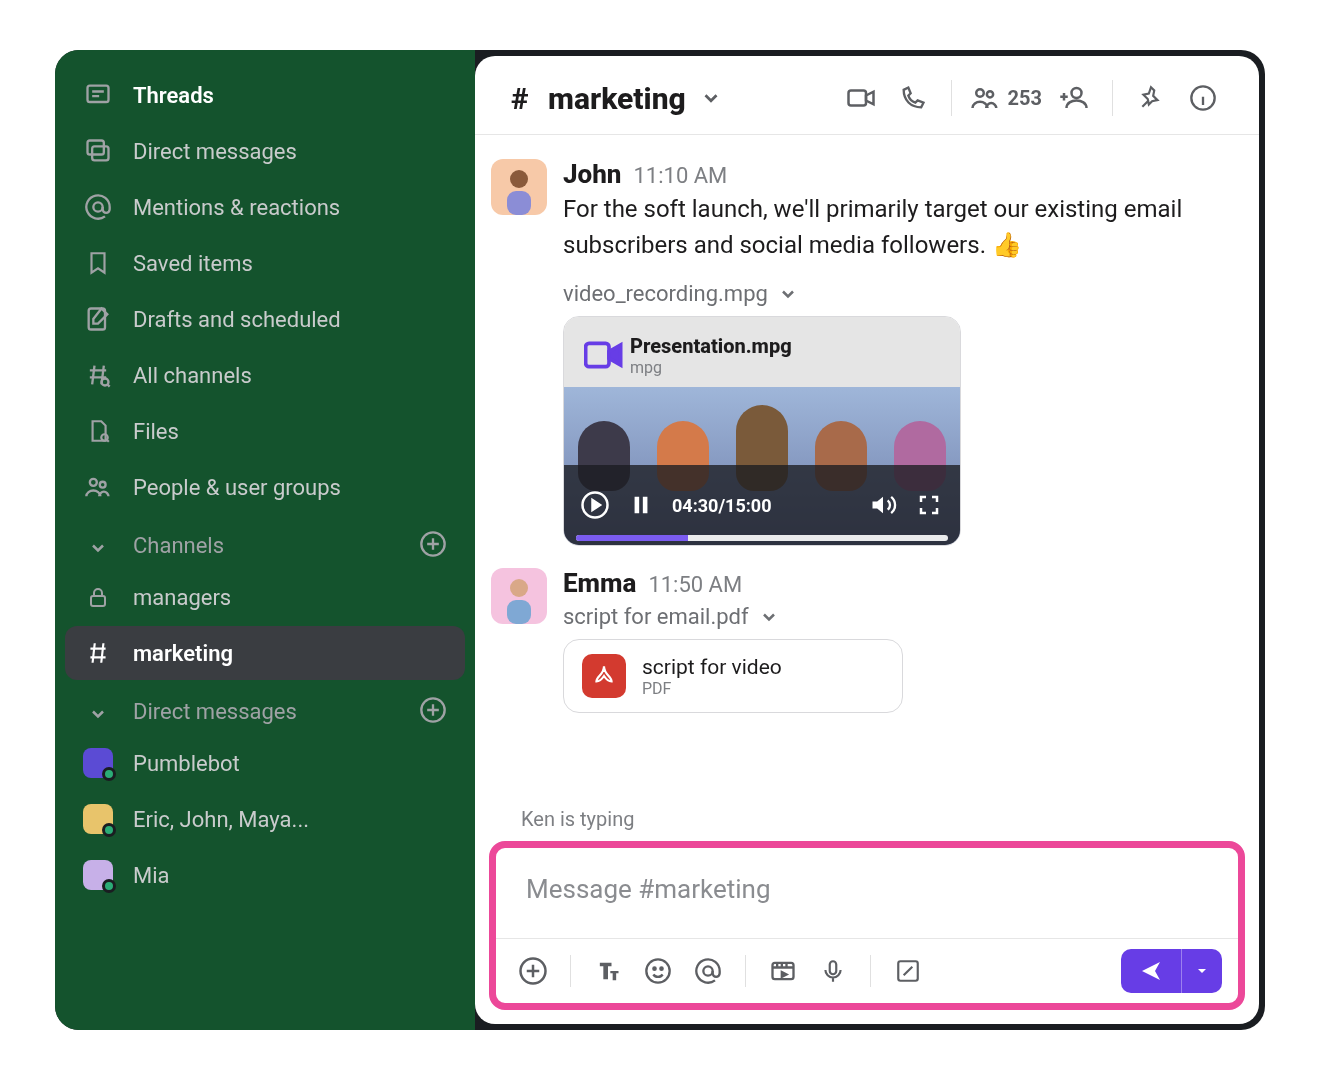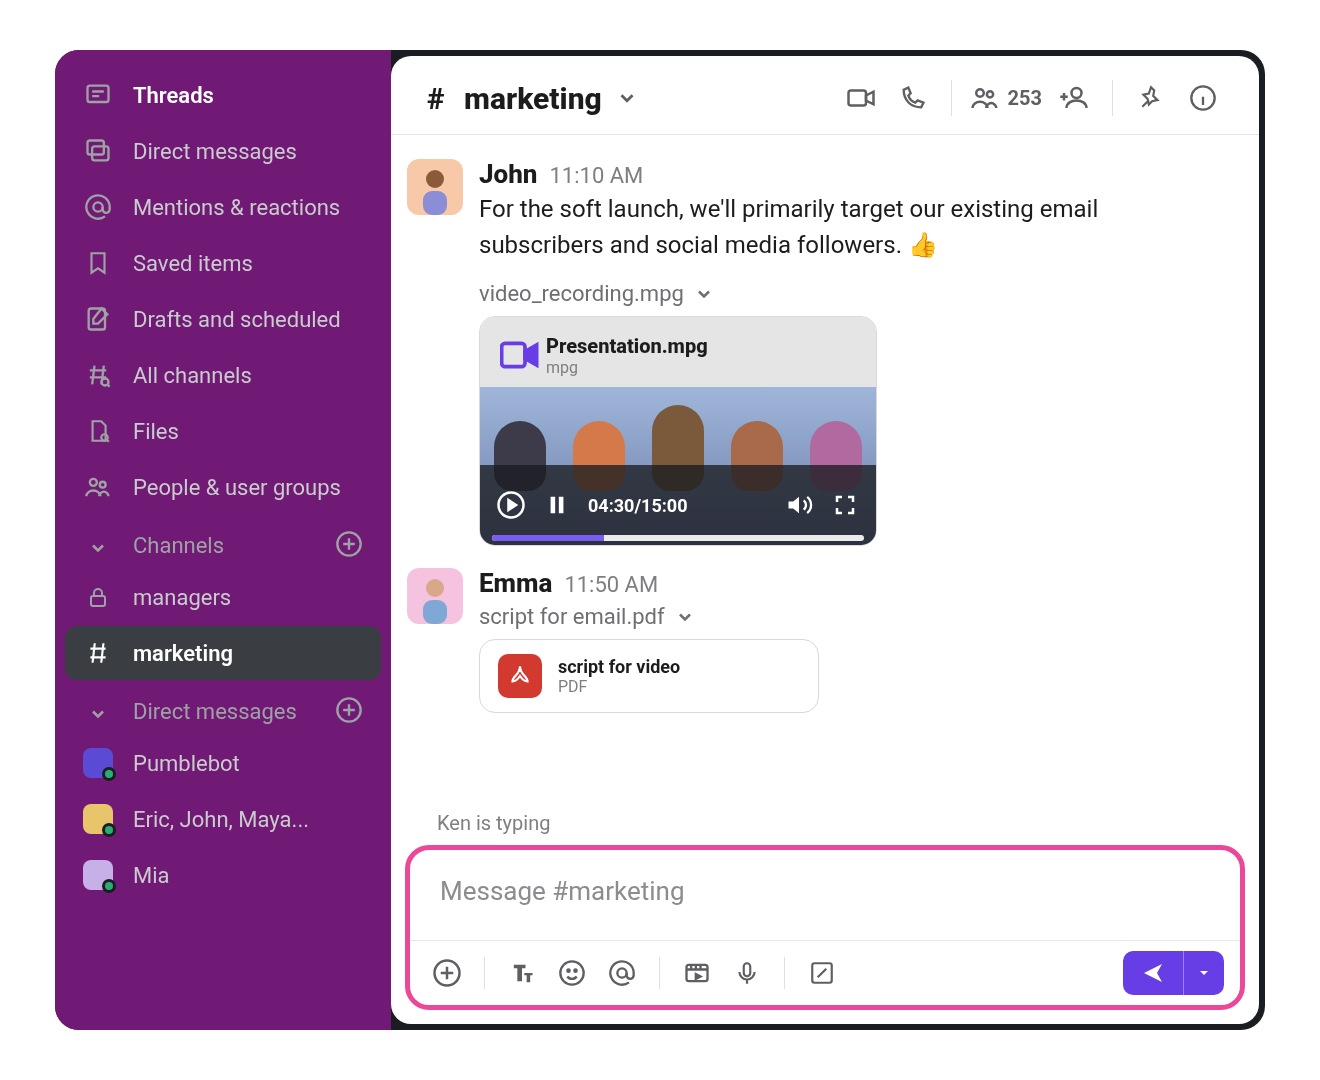--- a/index.html
+++ b/index.html
@@ -16,22 +16,22 @@
     width: 1210px;
     height: 980px;
     background: #1a1d21;
     border-radius: 24px;
     display: flex;
     overflow: hidden;
   }
 
   
   .sidebar {
-    width: 336px;
-    background: #701a75;
+    width: 420px;
+    background: #14532d;
     color: #d1d2d3;
     padding: 18px 10px 10px 10px;
     font-size: 22px;
     display: flex;
     flex-direction: column;
     gap: 2px;
   }
   .side-item {
     display: flex;
     align-items: center;
@@ -215,22 +215,22 @@
 
   .typing {
     color:#7d7f83;
     font-size: 20px;
     padding: 2px 46px 10px 46px;
   }
 
   
   .composer-wrap { padding: 0 14px 14px 14px; }
   .composer {
-    border:5px solid #ec4899;
-    border-radius: 24px;
+    border:7px solid #ec4899;
+    border-radius: 16px;
     overflow:hidden;
   }
   .composer-input {
     padding: 26px 30px 34px 30px;
     color:#8a8c90;
     font-size: 26px;
     min-height: 66px;
   }
   .composer-bar {
     border-top:1px solid #e6e6e6;
@@ -564,21 +564,21 @@
                 <path d="M6 9l6 6 6-6"></path>
               </svg>
           </div>
           <div class="attach-card small">
             <span class="pdf-ic">
               <svg width="26" height="26" viewBox="0 0 24 24" fill="none" stroke="#fff" stroke-width="2">
                   <path d="M12 3c0 8-7 9-7 14 3 0 5-2 7-5 2 3 4 5 7 5 0-5-7-6-7-14z"></path>
                 </svg>
             </span>
             <div>
-              <div class="attach-title" style="font-size:18px;font-weight:700">script for video</div>
+              <div class="attach-title" style="font-size:21px;font-weight:400">script for video</div>
               <div class="attach-sub">PDF</div>
             </div>
           </div>
         </div>
       </div>
 
     </div>
 
     <div class="typing">Ken is typing</div>
 

